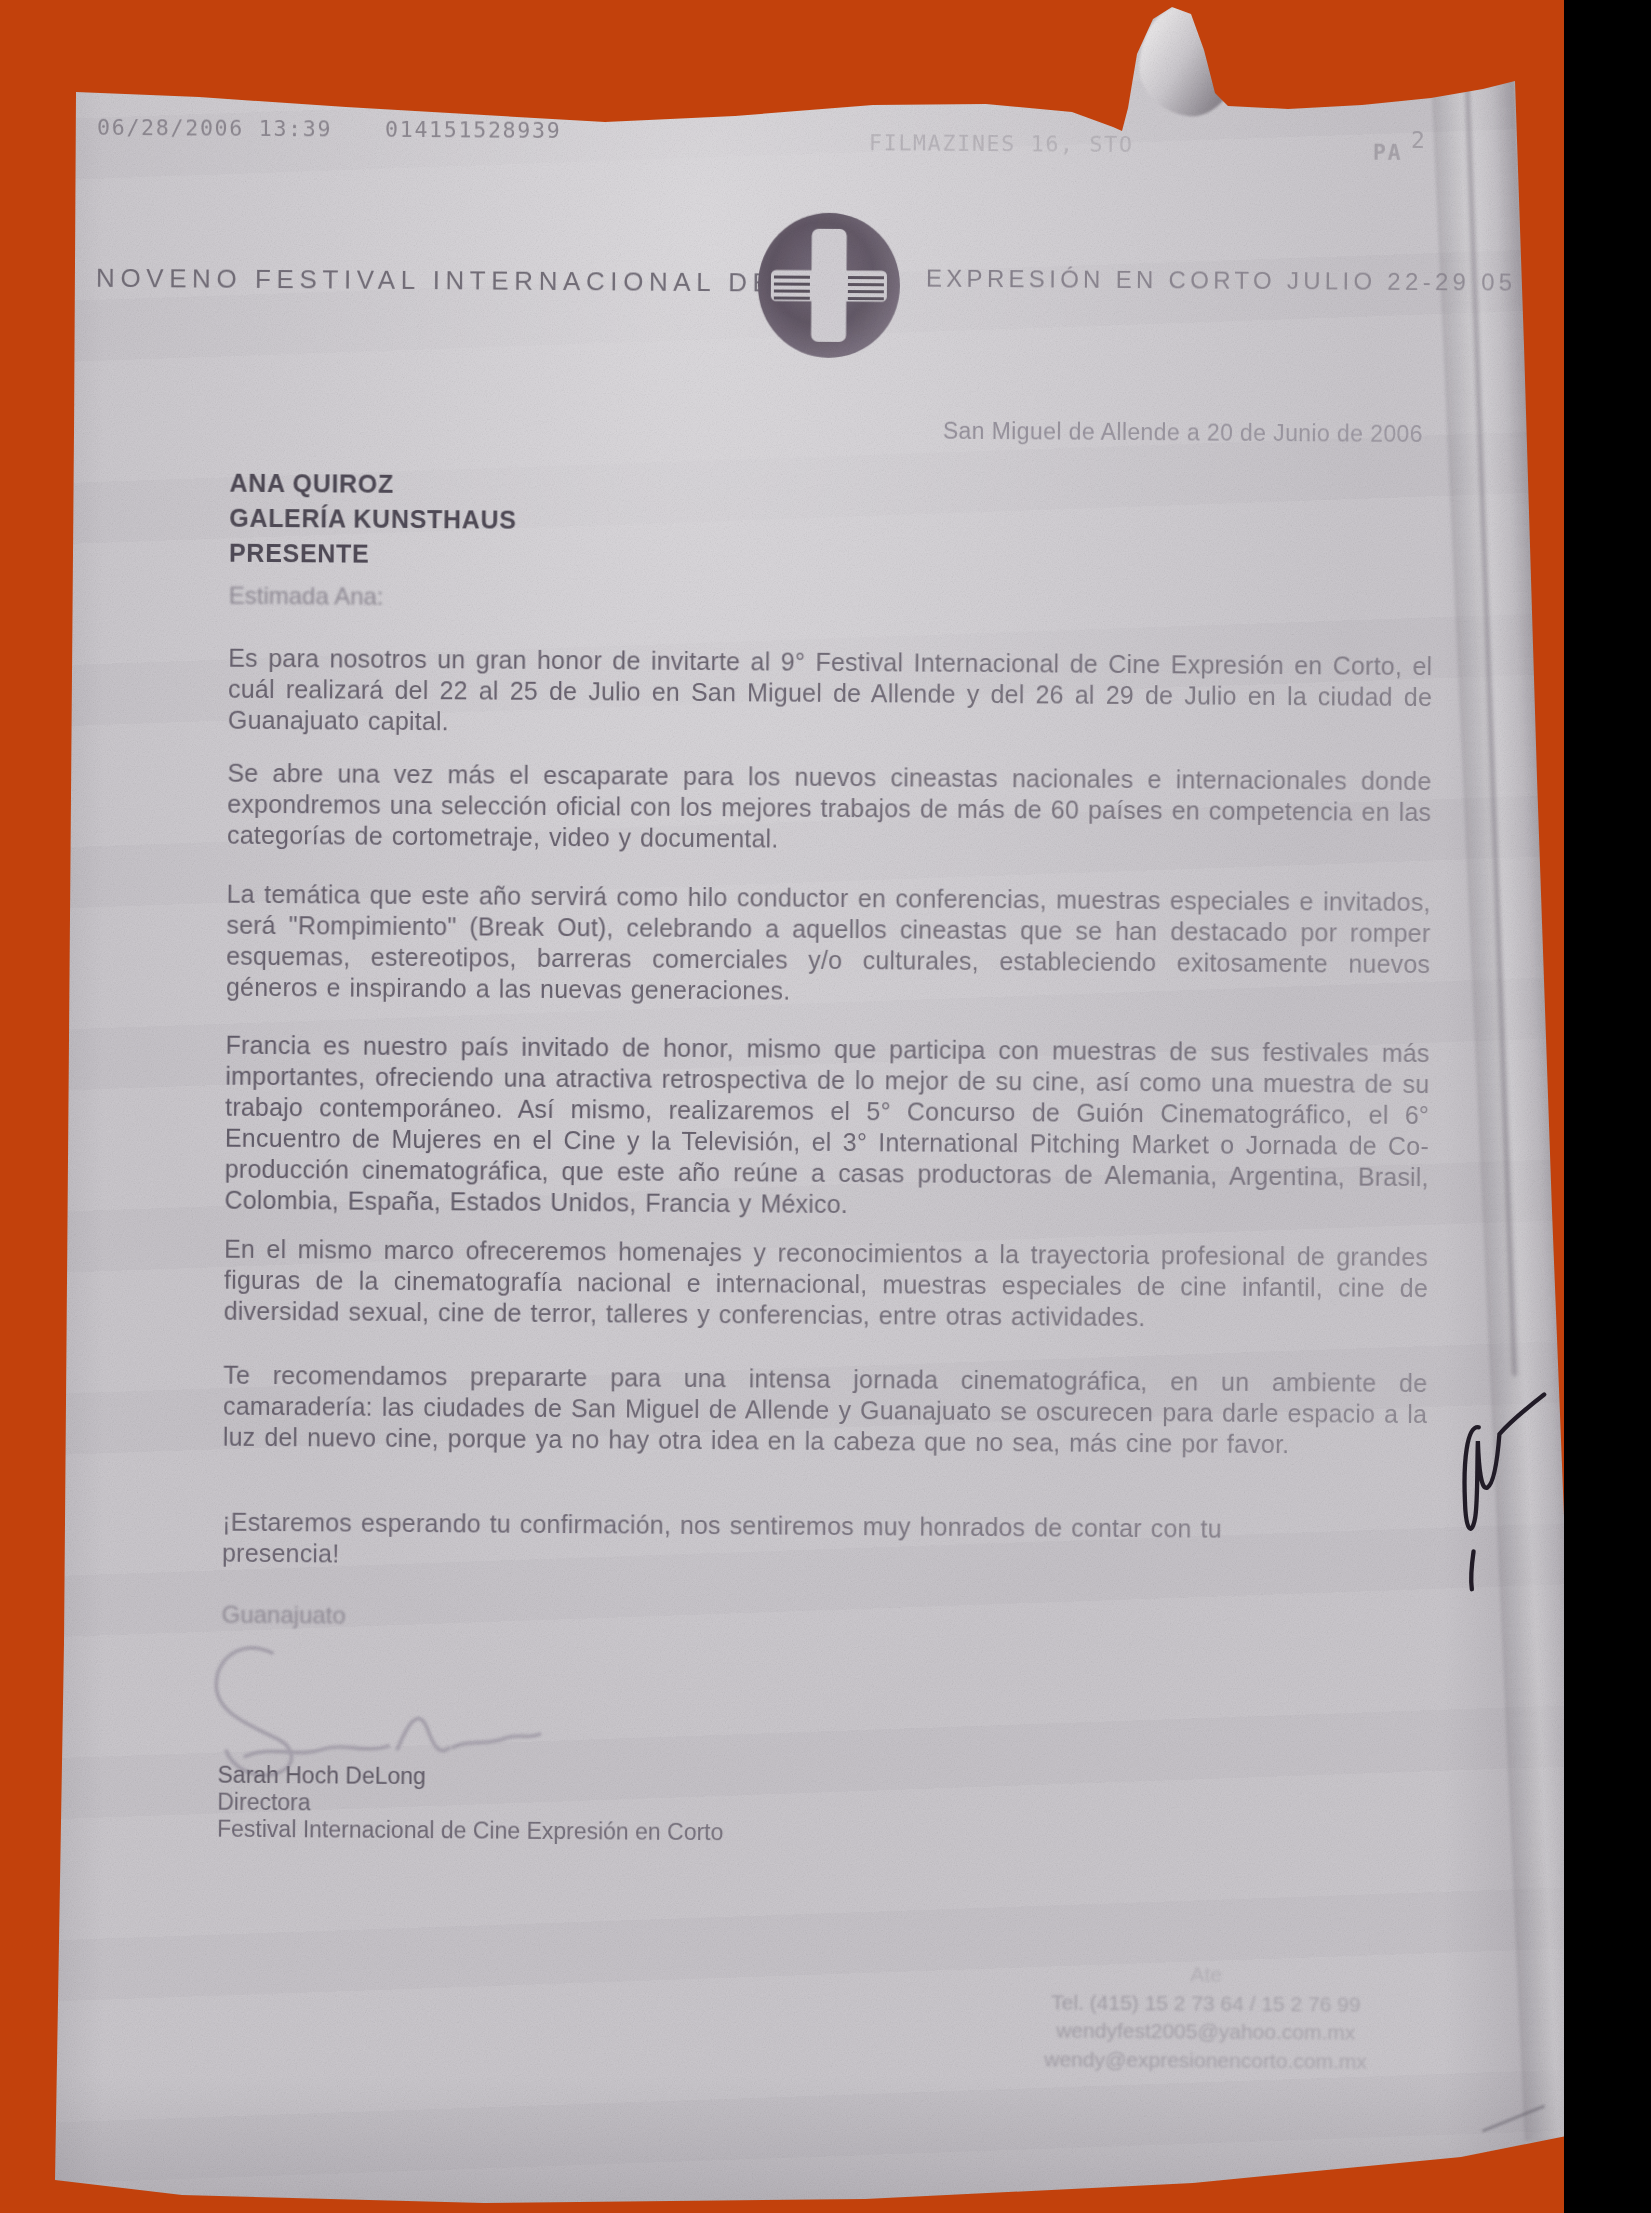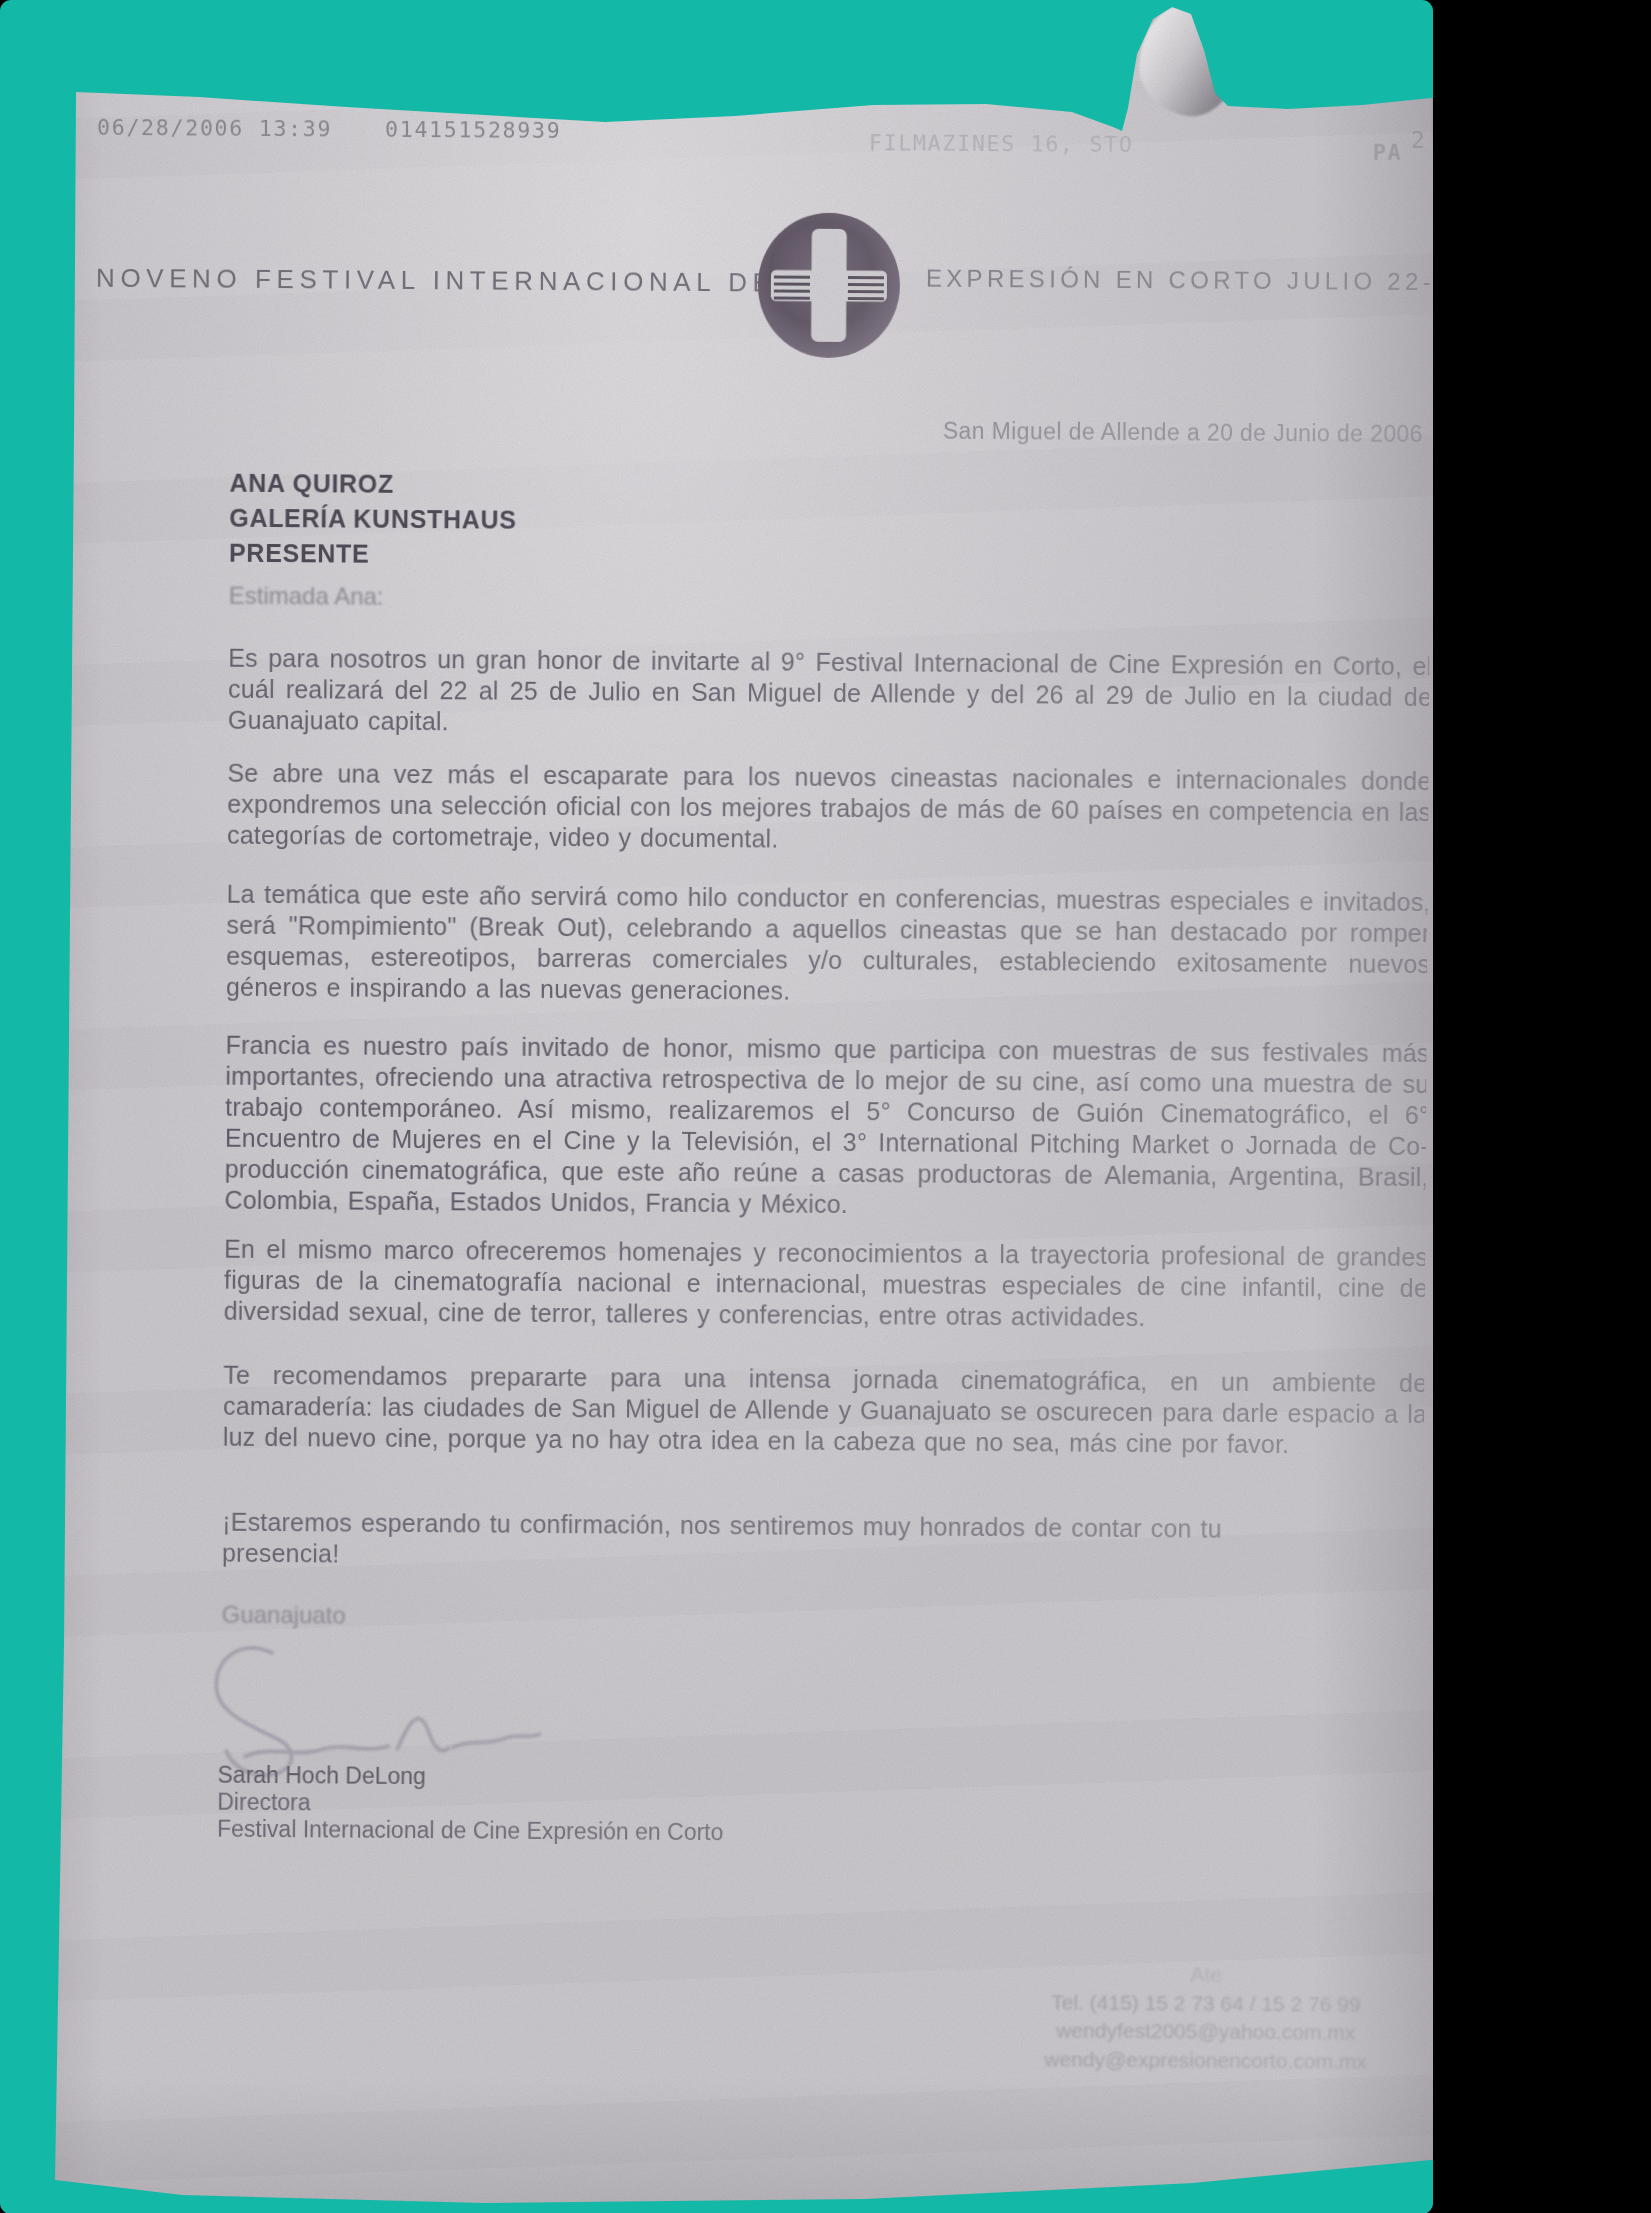--- a/index.html
+++ b/index.html
@@ -1,17 +1,17 @@
 <!DOCTYPE html>
 <html style="font-size:14px"><head>
 <meta charset="utf-8">
 <style>
   html,body{margin:0;padding:0;background:#000;}
-  #stage{position:relative;width:1433px;height:2214px;background:#14b8a6;overflow:hidden;
-         font-family:"Liberation Sans",sans-serif;border-radius:11px;}
+  #stage{position:relative;width:1564px;height:2214px;background:#c2410c;overflow:hidden;
+         font-family:"Liberation Sans",sans-serif;}
   
   #paper{position:absolute;inset:0;
     clip-path:polygon(76px 92px,199px 97px,346px 107px,484px 115px,605px 122px,735px 116px,
       873px 105px,986px 104px,1072px 112px,1113px 127px,1122px 131px,1128px 108px,1137px 54px,
       1153px 19px,1172px 7px,1191px 14px,1204px 50px,1215px 93px,1228px 106px,1288px 109px,
       1362px 105px,1431px 98px,1483px 89px,1515px 81px,1524px 346px,1537px 778px,1552px 1211px,
       1569px 1643px,1589px 2015px,1601px 2129px,1461px 2157px,1193px 2183px,865px 2199px,
       484px 2203px,182px 2195px,55px 2180px,64px 1643px,69px 1038px,74px 432px);
     background:
       radial-gradient(ellipse at 45% 10%, rgba(230,228,231,.7), rgba(0,0,0,0) 55%),

